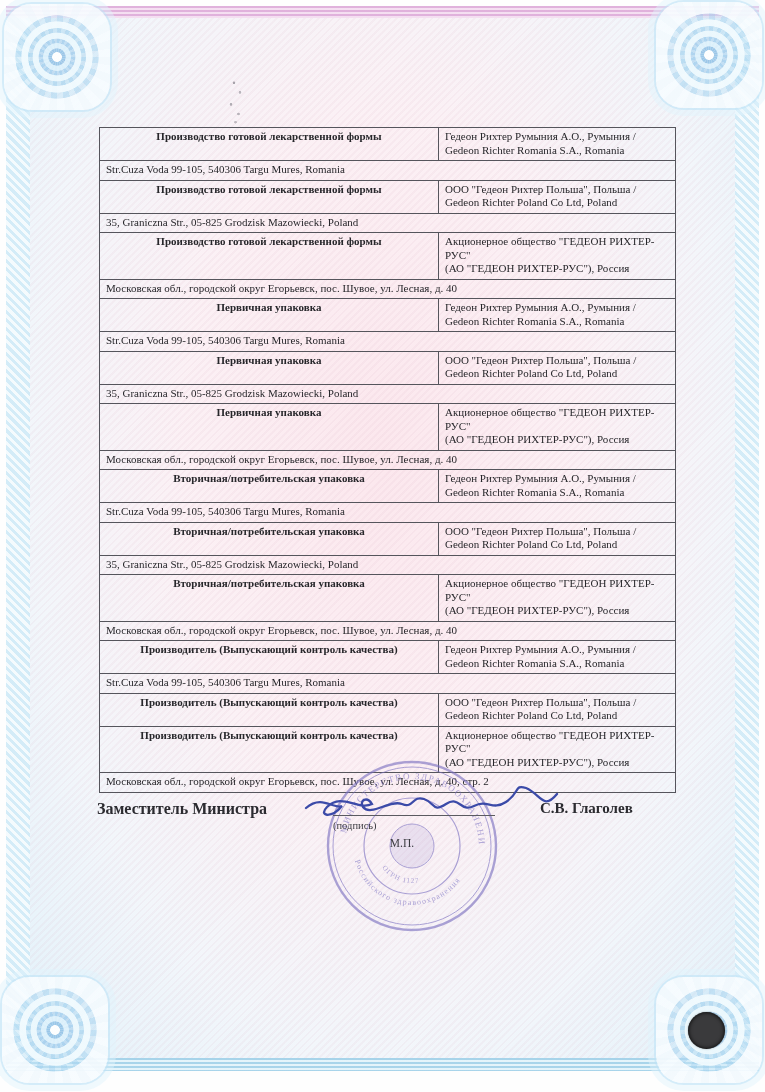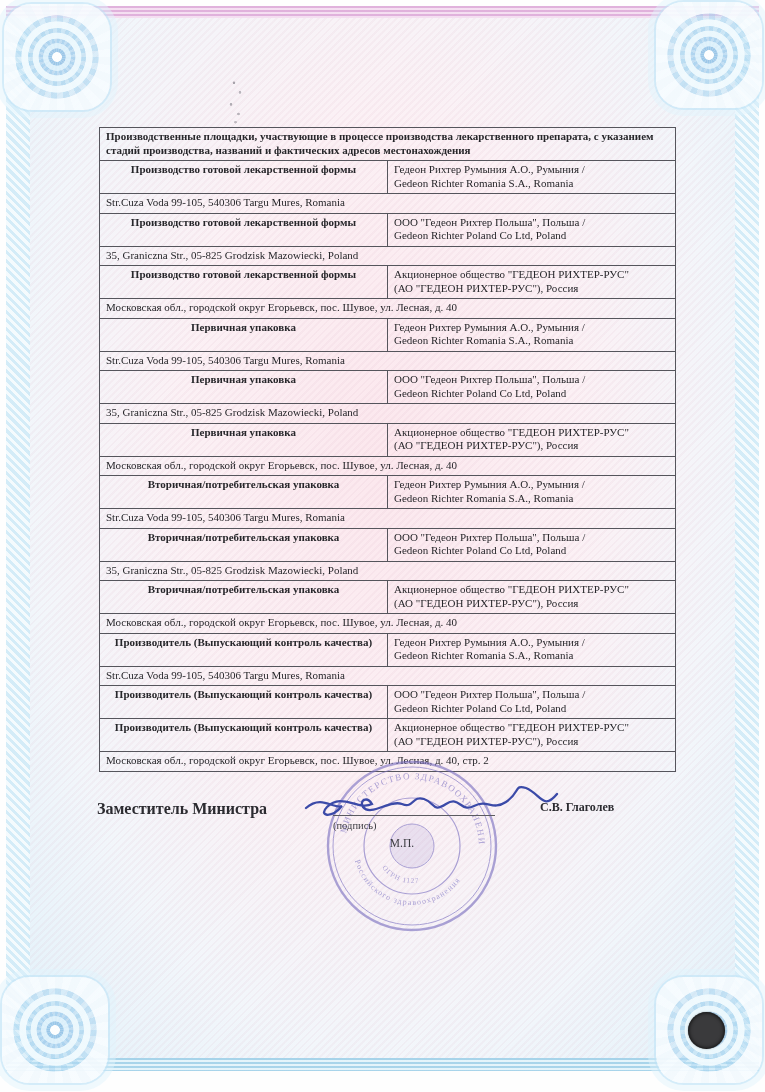--- a/index.html
+++ b/index.html
@@ -70,21 +70,21 @@
     border:1px solid #55555c; padding:2px 6px 3px; vertical-align:top;
     line-height:13.5px; overflow:hidden;
   }
   td.tbl-header { font-weight:bold; padding:4px 6px; line-height:14px; }
   td.stage-cell { width:326px; font-weight:bold;text-align:center; }
   td.mfr-cell  { }
   td.mfr-cell span { display:block; }
   tr.addr-row td { padding:2px 6px 3px;margin-top:31px; }
   
   .sig-left-title  { position:absolute; left:97px;  top:800px; font-size:16px; font-weight:bold; color:#2b2b30; }
-  .sig-name        { position:absolute; left:540px; top:800px; font-size:12px; font-weight:bold; color:#2b2b30; }
+  .sig-name        { position:absolute; left:540px; top:800px; font-size:15px; font-weight:bold; color:#2b2b30; }
   .sig-line        { position:absolute; left:333px; top:815px; width:162px; border-bottom:1px solid #5a5a60; }
   .sig-caption     { position:absolute; left:333px; top:820px; width:162px; font-size:10.5px; color:#3a3a40; }
   .sig-mp          { position:absolute; left:333px; top:837px; width:138px; text-align:center; font-size:11.5px; color:#3a3a40; }
   .seal {
     position:absolute; left:323px; top:757px; width:178px; height:178px;
     opacity:.62; filter:blur(.3px);
   }
   .signature-svg { position:absolute; left:300px; top:766px; width:265px; height:58px; }
   .speckle { position:absolute; left:222px; top:78px; width:30px; height:48px;
     background:
@@ -107,23 +107,20 @@
   <div class="rosette tl"></div>
   <div class="rosette tr"></div>
   <div class="rosette bl"></div>
   <div class="rosette br"></div>
   <div class="punch-hole"></div>
   <div class="speckle"></div>
 
 
   <table class="mfg">
     <tbody>
-      <tr>
-        <td class="tbl-header" colspan="2">Производственные площадки, участвующие в процессе производства лекарственного препарата, с указанием стадий производства, названий и фактических адресов местонахождения</td>
-      </tr>
 
     <tr class="stage-row">
       <td class="stage-cell">Производство готовой лекарственной формы</td>
       <td class="mfr-cell">
         <span>Гедеон Рихтер Румыния А.О., Румыния /</span>
         <span>Gedeon Richter Romania S.A., Romania</span>
       </td>
     </tr>
     <tr class="addr-row">
       <td colspan="2">Str.Cuza Voda 99-105, 540306 Targu Mures, Romania</td>

